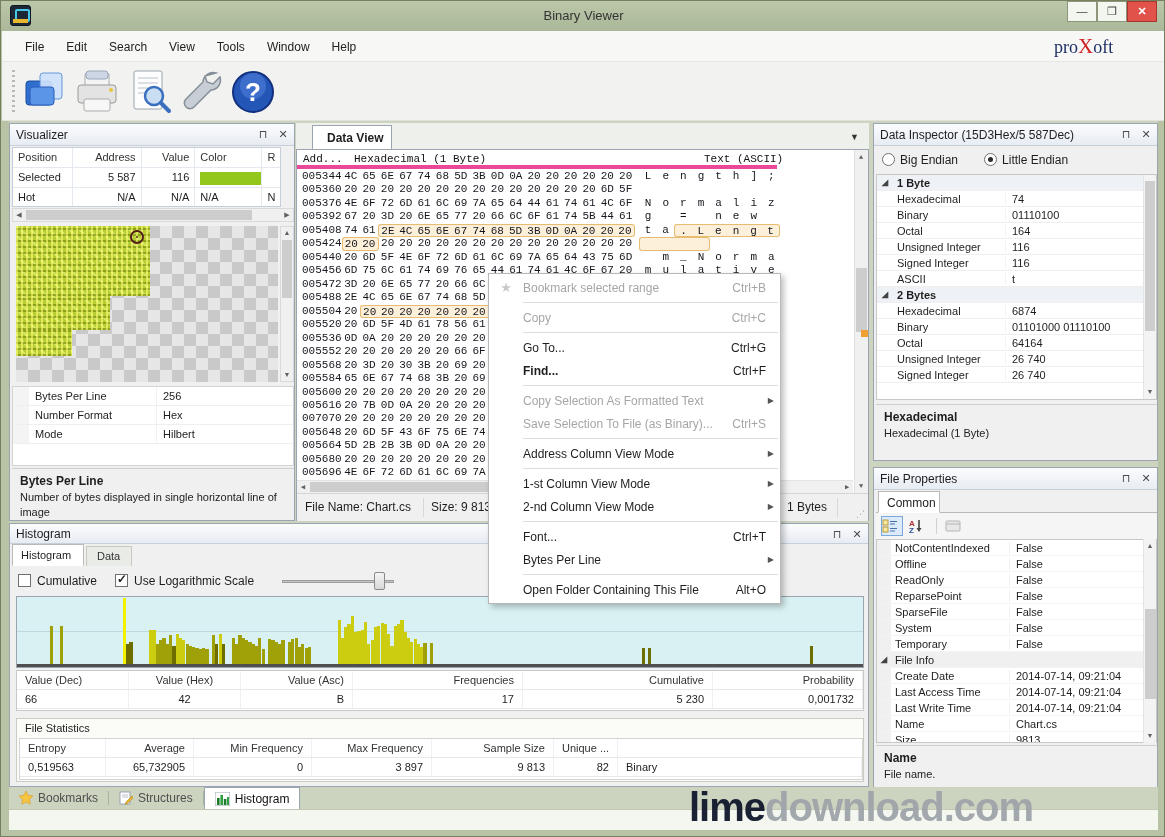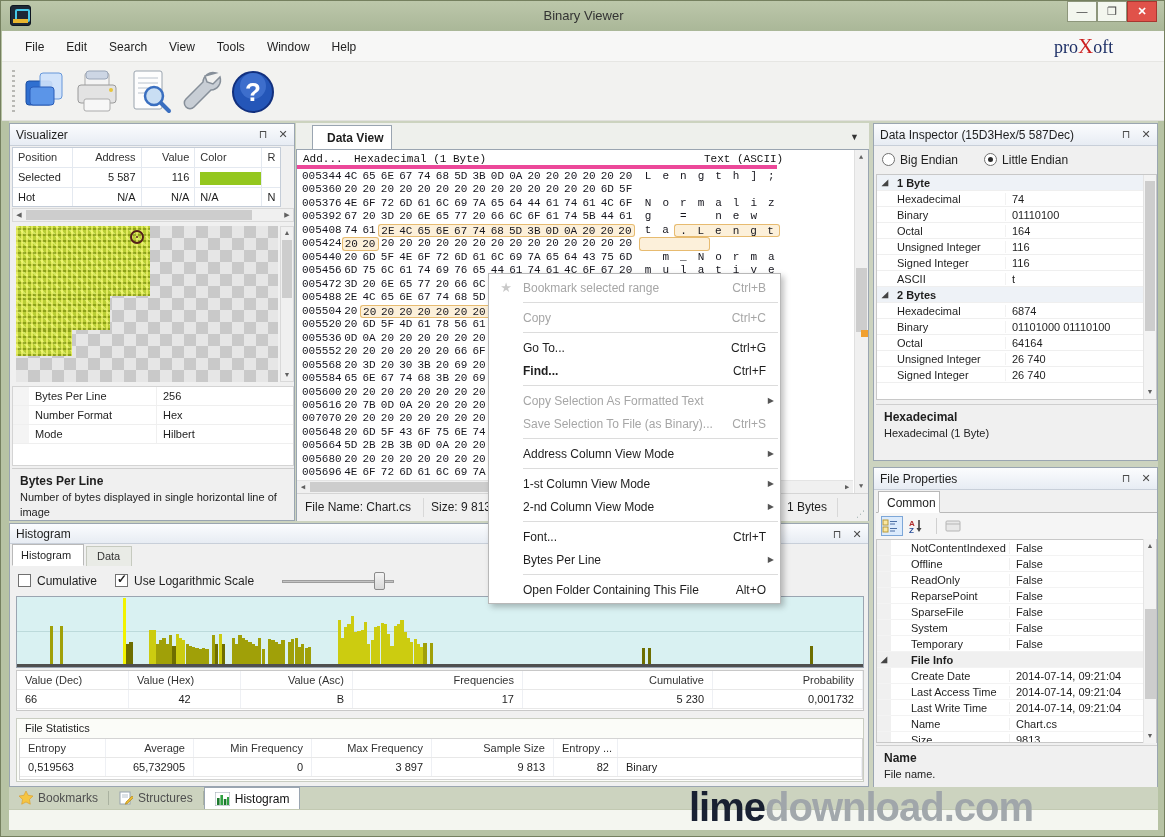--- a/index.html
+++ b/index.html
@@ -103,21 +103,21 @@
 #fp-tabline{position:absolute;left:2px;top:44px;width:281px;height:1px;background:#b9b9b9}
 #fp-toolbar{position:absolute;left:2px;top:45px;width:281px;height:26px;background:#f5f5f5;display:flex;align-items:center;gap:4px;padding-left:5px}
 .fpico{width:22px;height:20px;border:1px solid transparent;text-align:center;position:relative}
 .fpico.selected{background:#dcebfc;border-color:#7da7d8}
 .fpico svg{margin-top:2px}
 .fpsep{width:1px;height:16px;background:#d0d0d0;margin:0 3px}
 #fp-grid{position:absolute;left:2px;top:71px;width:281px;height:204px;background:#fff;border:1px solid #c8c8c8;overflow:hidden;font-size:11px}
 .fprow{display:flex;height:16px;align-items:center;border-bottom:1px solid #f3f3f3}
 .fprow .gut{width:14px;align-self:stretch;background:#f0f0f0}
 .fprow.cat{background:#f0f0f0;font-weight:bold}
-.fpk{width:118px;padding-left:20px;white-space:nowrap}
+.fpk{width:118px;padding-left:4px;white-space:nowrap}
 .fpv{padding-left:6px;border-left:1px solid #f0f0f0;white-space:nowrap}
 #fp-scroll{position:absolute;right:0;top:0;width:13px;height:202px;background:#f3f3f3;border-left:1px solid #e4e4e4}
 #fp-desc{top:277px;width:281px;height:62px}
 
 #histpanel{left:0;top:402px;width:860px;height:264px}
 #histpanel .pcap{height:20px;padding-top:3px}
 #h-tabs{position:absolute;left:0;top:20px;width:858px;height:22px}
 #h-tab-active{position:absolute;left:2px;top:0;width:72px;height:22px;background:#fff;border:1px solid #b9b9b9;border-bottom-color:#fff;padding:4px 0 0 8px;font-size:11px}
 #h-tab-data{position:absolute;left:76px;top:2px;width:46px;height:20px;background:#e9ebe6;border:1px solid #c6cabf;border-bottom:none;padding:3px 0 0 10px;font-size:11px;color:#333}
 #h-controls{position:absolute;left:8px;top:46px;height:22px;display:flex;align-items:center;font-size:12px}
@@ -1151,21 +1151,21 @@
             <span class="fpk">System</span>
             <span class="fpv">False</span>
           </div>
           <div class="fprow">
             <div class="gut"></div>
             <span class="fpk">Temporary</span>
             <span class="fpv">False</span>
           </div>
           <div class="fprow cat">
             <span class="gexp" style="width: 14px;">◢</span>
-            <span class="fpk" style="font-weight: bold;">File Info</span>
+            <span class="fpk" style="font-weight: normal;">File Info</span>
           </div>
           <div class="fprow">
             <div class="gut"></div>
             <span class="fpk">Create Date</span>
             <span class="fpv">2014-07-14, 09:21:04</span>
           </div>
           <div class="fprow">
             <div class="gut"></div>
             <span class="fpk">Last Access Time</span>
             <span class="fpv">2014-07-14, 09:21:04</span>
@@ -1297,21 +1297,21 @@
             <div class="bar" style="left: 48.8281%; height: 21.12px; background: rgb(160, 160, 8);"></div>
             <div class="bar" style="left: 73.8281%; height: 16.5px; background: rgb(110, 110, 0);"></div>
             <div class="bar" style="left: 74.6094%; height: 16.5px; background: rgb(110, 110, 0);"></div>
             <div class="bar" style="left: 93.75%; height: 18.48px; background: rgb(110, 110, 0);"></div>
           </div>
         <div id="h-axis"></div>
       </div>
       <div id="h-table">
           <div class="trow">
             <div class="tcell" style="width: 112px; text-align: left; color: rgb(51, 51, 51);">Value (Dec)</div>
-            <div class="tcell" style="width: 112px; text-align: left; color: rgb(51, 51, 51);">Value (Hex)</div>
+            <div class="tcell" style="width: 112px; text-align: center; color: rgb(51, 51, 51);">Value (Hex)</div>
             <div class="tcell" style="width: 112px; text-align: right; color: rgb(51, 51, 51);">Value (Asc)</div>
             <div class="tcell" style="width: 170px; text-align: right; color: rgb(51, 51, 51);">Frequencies</div>
             <div class="tcell" style="width: 190px; text-align: right; color: rgb(51, 51, 51);">Cumulative</div>
             <div class="tcell" style="width: auto; flex: 1 1 0%; text-align: right; color: rgb(51, 51, 51);">Probability</div>
           </div>
           <div class="trow">
             <div class="tcell" style="width: 112px; text-align: left;">66</div>
             <div class="tcell" style="width: 112px; text-align: center;">42</div>
             <div class="tcell" style="width: 112px; text-align: right;">B</div>
             <div class="tcell" style="width: 170px; text-align: right;">17</div>
@@ -1321,21 +1321,21 @@
         </div>
       <div id="statsbox">
         <div id="stats-cap">File Statistics</div>
         <div id="stats-table">
             <div class="trow">
               <div class="tcell" style="width: 86px; text-align: left; color: rgb(51, 51, 51);">Entropy</div>
               <div class="tcell" style="width: 88px; text-align: right; color: rgb(51, 51, 51);">Average</div>
               <div class="tcell" style="width: 118px; text-align: right; color: rgb(51, 51, 51);">Min Frequency</div>
               <div class="tcell" style="width: 120px; text-align: right; color: rgb(51, 51, 51);">Max Frequency</div>
               <div class="tcell" style="width: 122px; text-align: right; color: rgb(51, 51, 51);">Sample Size</div>
-              <div class="tcell" style="width: 64px; text-align: right; color: rgb(51, 51, 51);">Entropy ...</div>
+              <div class="tcell" style="width: 64px; text-align: right; color: rgb(51, 51, 51);">Unique ...</div>
             </div>
             <div class="trow">
               <div class="tcell" style="width: 86px; text-align: left;">0,519563</div>
               <div class="tcell" style="width: 88px; text-align: right;">65,732905</div>
               <div class="tcell" style="width: 118px; text-align: right;">0</div>
               <div class="tcell" style="width: 120px; text-align: right;">3 897</div>
               <div class="tcell" style="width: 122px; text-align: right;">9 813</div>
               <div class="tcell" style="width: 64px; text-align: right;">82</div>
               <div class="tcell" style="width: auto; flex: 1 1 0%; text-align: left;">Binary</div>
             </div>

